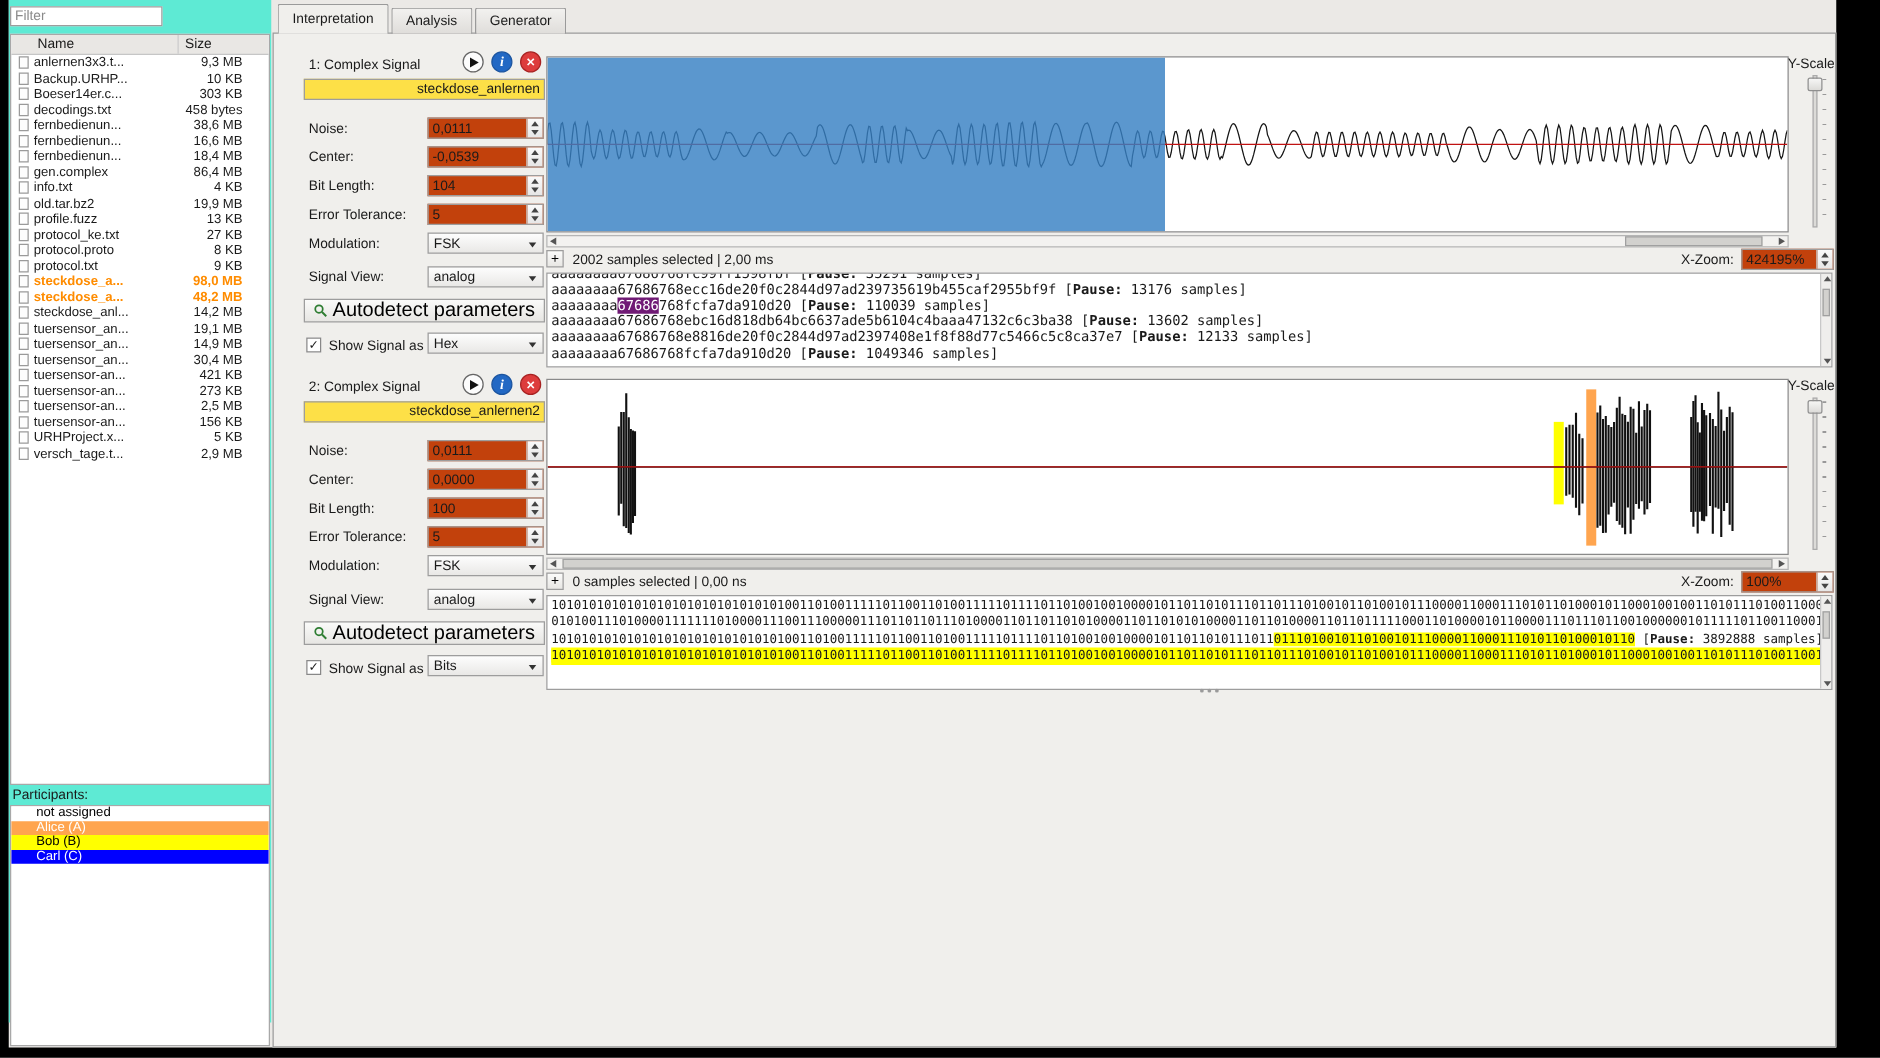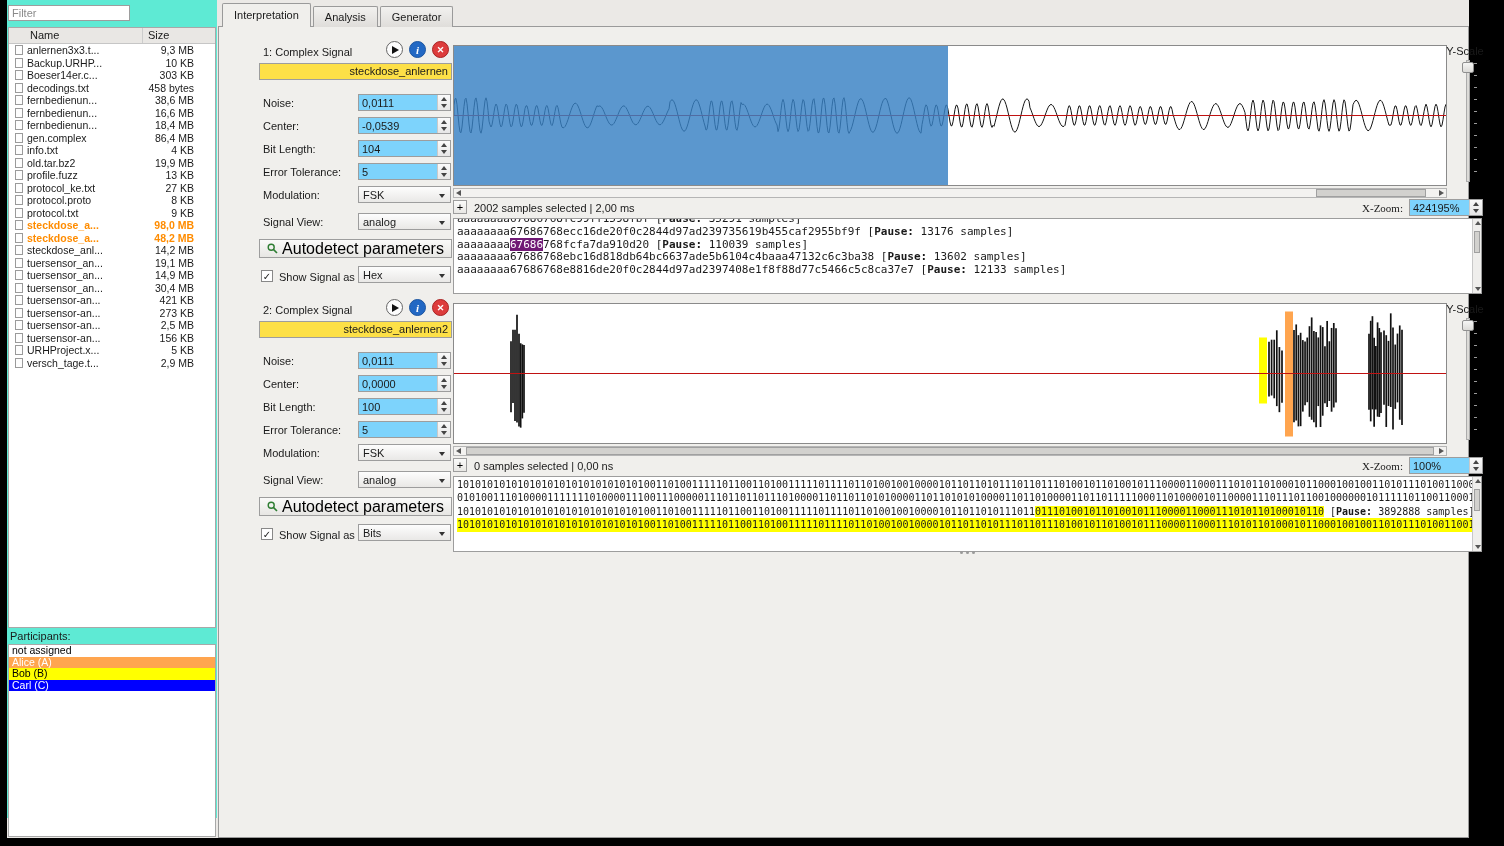--- a/index.html
+++ b/index.html
@@ -16,44 +16,44 @@
   .tree-header{display:flex;height:16px;background:#e9e7e4;border-bottom:1px solid #c6c6c6;line-height:15px;}
   .th-name{flex:1;padding-left:21px;border-right:1px solid #cccccc;}
   .th-size{width:72px;padding-left:5px;}
   .frow{display:flex;align-items:center;height:12.5px;font-size:10.5px;line-height:12.5px;white-space:nowrap;}
   .frow .ficon{width:8px;height:10px;border:1px solid #9a9a9a;background:#fdfdfd;margin:0 4px 0 6px;flex:0 0 auto;}
   .frow .fname{flex:1;overflow:hidden;}
   .frow .fsize{width:76px;text-align:right;padding-right:21px;}
   .frow.sel{color:#ff8c00;font-weight:bold;}
   .plabel{position:absolute;left:3px;top:630px;}
   .pbox{position:absolute;left:1px;top:644px;width:208px;height:193px;background:#fff;border:1px solid #a8a8a8;overflow:hidden;}
-  .prow{height:11.6px;font-size:10.5px;line-height:11.6px;padding:0 3px;white-space:nowrap;}
+  .prow{height:11.6px;font-size:10.5px;line-height:11.6px;padding:0 20px;white-space:nowrap;}
 
   
   .main{position:absolute;left:211px;top:0;width:1251px;height:838px;}
   .tabs{position:absolute;left:4px;top:3px;height:24px;display:flex;align-items:flex-end;z-index:2;}
   .tab{height:21px;line-height:20px;padding:0 11px;background:linear-gradient(#f2f1ef,#dfddda);
     border:1px solid #9a9a9a;border-bottom:none;margin-right:2px;border-radius:2px 2px 0 0;}
   .tab.active{height:24px;line-height:23px;background:#f0efec;}
   .content{position:absolute;left:0;top:26px;width:1251px;height:812px;border:1px solid #9a9a9a;background:#f0efec;}
 
   
-  .sig-panel{position:absolute;left:16px;width:1462px;height:258px;z-index:3;}
+  .sig-panel{position:absolute;left:0;width:1462px;height:258px;z-index:3;}
   .sig0{top:36px;} .sig1{top:294px;}
   .sig-title{position:absolute;left:240px;top:10px;}
   .rbtn{position:absolute;top:5px;width:17px;height:17px;border-radius:50%;border:1px solid #666;
     display:flex;align-items:center;justify-content:center;cursor:default;font-family:inherit;}
   .rbtn.play{left:363px;background:#fcfcfc;}
   .rbtn.play .tri{width:0;height:0;border-left:7px solid #111;border-top:4px solid transparent;border-bottom:4px solid transparent;margin-left:2px;}
   .rbtn.info{left:386px;background:#2268c4;border-color:#1c55a0;color:#fff;font:bold italic 11px "Liberation Serif",serif;}
   .rbtn.close{left:409px;background:#dd3c3c;border-color:#a82222;color:#fff;font-size:9px;font-weight:bold;}
   .tinput{position:absolute;background:#fde047;border:1px solid #9d9d9d;padding:1px 3px;line-height:13px;text-align:right;}
   .name-input{left:236px;top:27px;width:193px;height:17px;}
   .flabel{position:absolute;left:240px;}
-  .spin,.combo{position:absolute;left:335px;width:93px;height:17px;background:#7dd3fc;border:1px solid #9d9d9d;}
+  .spin,.combo{position:absolute;left:335px;width:93px;height:17px;background:#c2410c;border:1px solid #9d9d9d;}
   .combo{background:linear-gradient(#fdfdfd,#e9e8e6);}
   .sval{position:absolute;left:3px;top:2px;}
   .cval{position:absolute;left:4px;top:2px;}
   .arr{position:absolute;right:0;top:0;width:13px;height:15px;border-left:1px solid #c9c9c9;background:linear-gradient(#fafafa,#e6e6e6);}
   .au,.ad{position:absolute;left:3px;width:0;height:0;border-left:3.5px solid transparent;border-right:3.5px solid transparent;}
   .au{top:2px;border-bottom:4px solid #444;}
   .ad{bottom:2px;border-top:4px solid #444;}
   .carr{position:absolute;right:5px;top:7px;width:0;height:0;border-left:3.5px solid transparent;border-right:3.5px solid transparent;border-top:4px solid #333;}
   .autodetect{position:absolute;left:236px;top:203px;width:193px;height:19px;border:1px solid #9d9d9d;
     background:linear-gradient(#fafaf9,#e7e6e3);display:flex;align-items:center;justify-content:center;gap:4px;font-family:inherit;font-size:16px;}
@@ -66,21 +66,21 @@
   .wave{position:absolute;left:430px;top:9px;width:994px;height:141px;background:#fff;border:1px solid #8a8a8a;overflow:hidden;}
   .selection{position:absolute;left:0;top:0;bottom:0;width:494px;background:rgba(55,128,195,0.82);z-index:2;}
   .hscroll{position:absolute;left:430px;top:152px;width:994px;height:10px;background:#f3f2f0;border:1px solid #b5b5b5;}
   .sb-arrow{position:absolute;top:1px;width:0;height:0;}
   .sbL{left:2px;border-top:3.5px solid transparent;border-bottom:3.5px solid transparent;border-right:5px solid #555;}
   .sbR{right:2px;border-top:3.5px solid transparent;border-bottom:3.5px solid transparent;border-left:5px solid #555;}
   .sb-thumb{position:absolute;top:0;height:8px;background:#d2d1ce;border:1px solid #a0a0a0;}
   .plusbtn{position:absolute;left:430px;top:164px;width:14px;height:14px;border:1px solid #9d9d9d;
     background:linear-gradient(#fbfbfa,#e8e7e4);font-size:11px;line-height:11px;text-align:center;font-family:inherit;}
   .status{position:absolute;left:451px;top:166px;}
-  .zoom-label{position:absolute;left:1290px;top:166px;width:90px;text-align:right;font-family:Liberation Serif, serif;}
+  .zoom-label{position:absolute;left:1290px;top:166px;width:90px;text-align:right;}
   .zoom-spin{left:1386px;top:163px;width:74px;}
   .yscale-label{position:absolute;left:1422px;top:9px;width:40px;text-align:center;}
   .vslider{position:absolute;left:1438px;top:24px;width:18px;height:122px;}
   .vgroove{position:absolute;left:5px;top:0;width:4px;height:122px;background:#dcdbd8;border:1px solid #ababab;}
   .vhandle{position:absolute;left:1px;top:2px;width:12px;height:11px;background:linear-gradient(#f6f6f5,#dcdbd8);border:1px solid #8f8f8f;border-radius:2px;}
   .vslider::after{content:"";position:absolute;left:13px;top:3px;width:3px;height:116px;
     background:repeating-linear-gradient(to bottom,#999 0 1px,transparent 1px 12px);}
 
   .msgbox{position:absolute;left:430px;top:182px;width:1029px;height:76px;background:#fff;border:1px solid #9d9d9d;
     overflow:hidden;font-family:"DejaVu Sans Mono",monospace;}
@@ -360,20 +360,21 @@
       <i class="vgroove"></i>
       <i class="vhandle"></i>
     </div>
     <div class="msgbox">
       <div class="inner" id="msgs-0">
           <div class="mline"><span>aaaaaaaa67686768fc99ff1598fbf</span> [<b>Pause:</b> 35291 samples]</div>
           <div class="mline"><span>aaaaaaaa67686768ecc16de20f0c2844d97ad239735619b455caf2955bf9f</span> [<b>Pause:</b> 13176 samples]</div>
           <div class="mline"><span>aaaaaaaa</span><span class="seg-sel">67686</span><span>768fcfa7da910d20</span> [<b>Pause:</b> 110039 samples]</div>
           <div class="mline"><span>aaaaaaaa67686768ebc16d818db64bc6637ade5b6104c4baaa47132c6c3ba38</span> [<b>Pause:</b> 13602 samples]</div>
           <div class="mline"><span>aaaaaaaa67686768e8816de20f0c2844d97ad2397408e1f8f88d77c5466c5c8ca37e7</span> [<b>Pause:</b> 12133 samples]</div>
+          <div class="mline"><span>aaaaaaaa67686768fcfa7da910d20</span> [<b>Pause:</b> 1049346 samples]</div>
         </div>
       <div class="msg-vscroll">
         <i class="vs-up"></i>
         <i class="vs-dn"></i>
         <i class="vs-thumb"></i>
       </div>
     </div>
   </section>
 
   <section class="sig-panel sig1">

